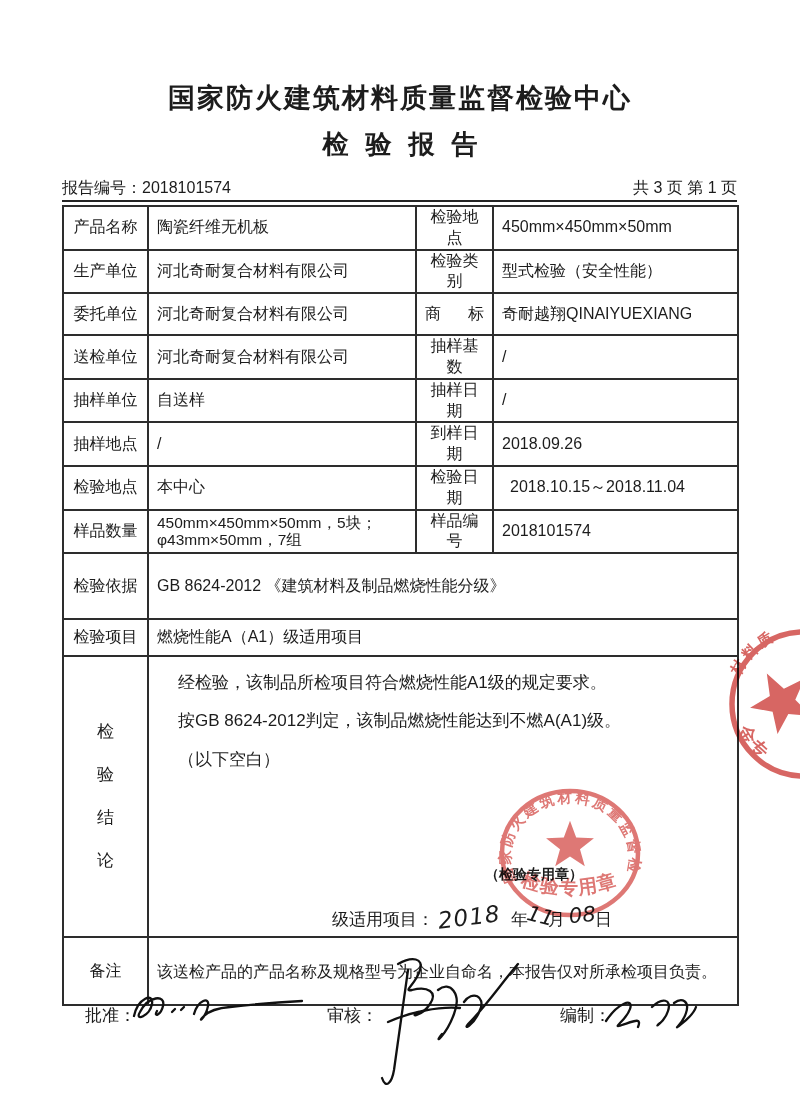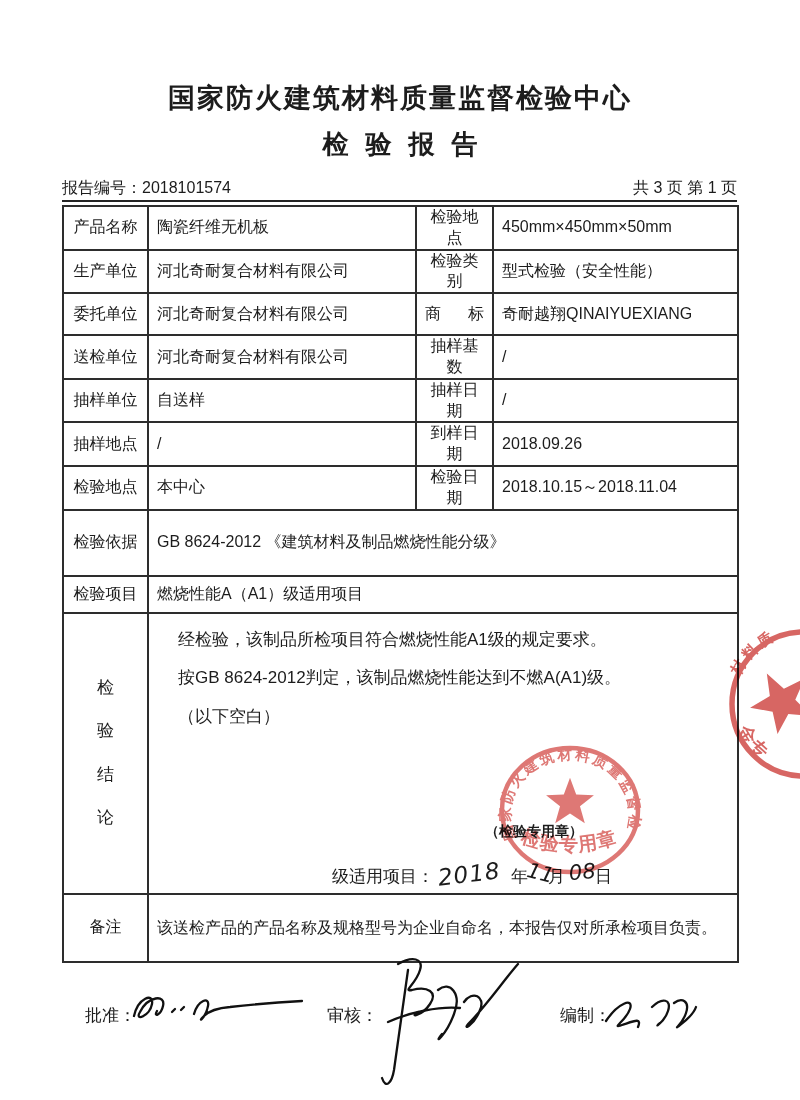--- a/index.html
+++ b/index.html
@@ -109,21 +109,27 @@
   <tr style="height:39px">
     <td class="lbl">抽样地点</td>
     <td class="val">/</td>
     <td class="lbl">到样日期</td>
     <td class="val">2018.09.26</td>
   </tr>
   <tr style="height:36px">
     <td class="lbl">检验地点</td>
     <td class="val">本中心</td>
     <td class="lbl">检验日期</td>
-    <td class="val" style="padding:0 8px">2018.10.15～2018.11.04</td>
+    <td class="val" style="padding:0 16px">2018.10.15～2018.11.04</td>
+  </tr>
+  <tr style="height:42px">
+    <td class="lbl">样品数量</td>
+    <td class="val" style="font-size:15.5px;line-height:1.15">450mm×450mm×50mm，5块；φ43mm×50mm，7组</td>
+    <td class="lbl">样品编号</td>
+    <td class="val">2018101574</td>
   </tr>
   <tr style="height:66px">
     <td class="lbl">检验依据</td>
     <td class="val" colspan="3">GB 8624-2012 《建筑材料及制品燃烧性能分级》</td>
   </tr>
   <tr style="height:37px">
     <td class="lbl">检验项目</td>
     <td class="val" colspan="3">燃烧性能A（A1）级适用项目</td>
   </tr>
   <tr style="height:281px">

